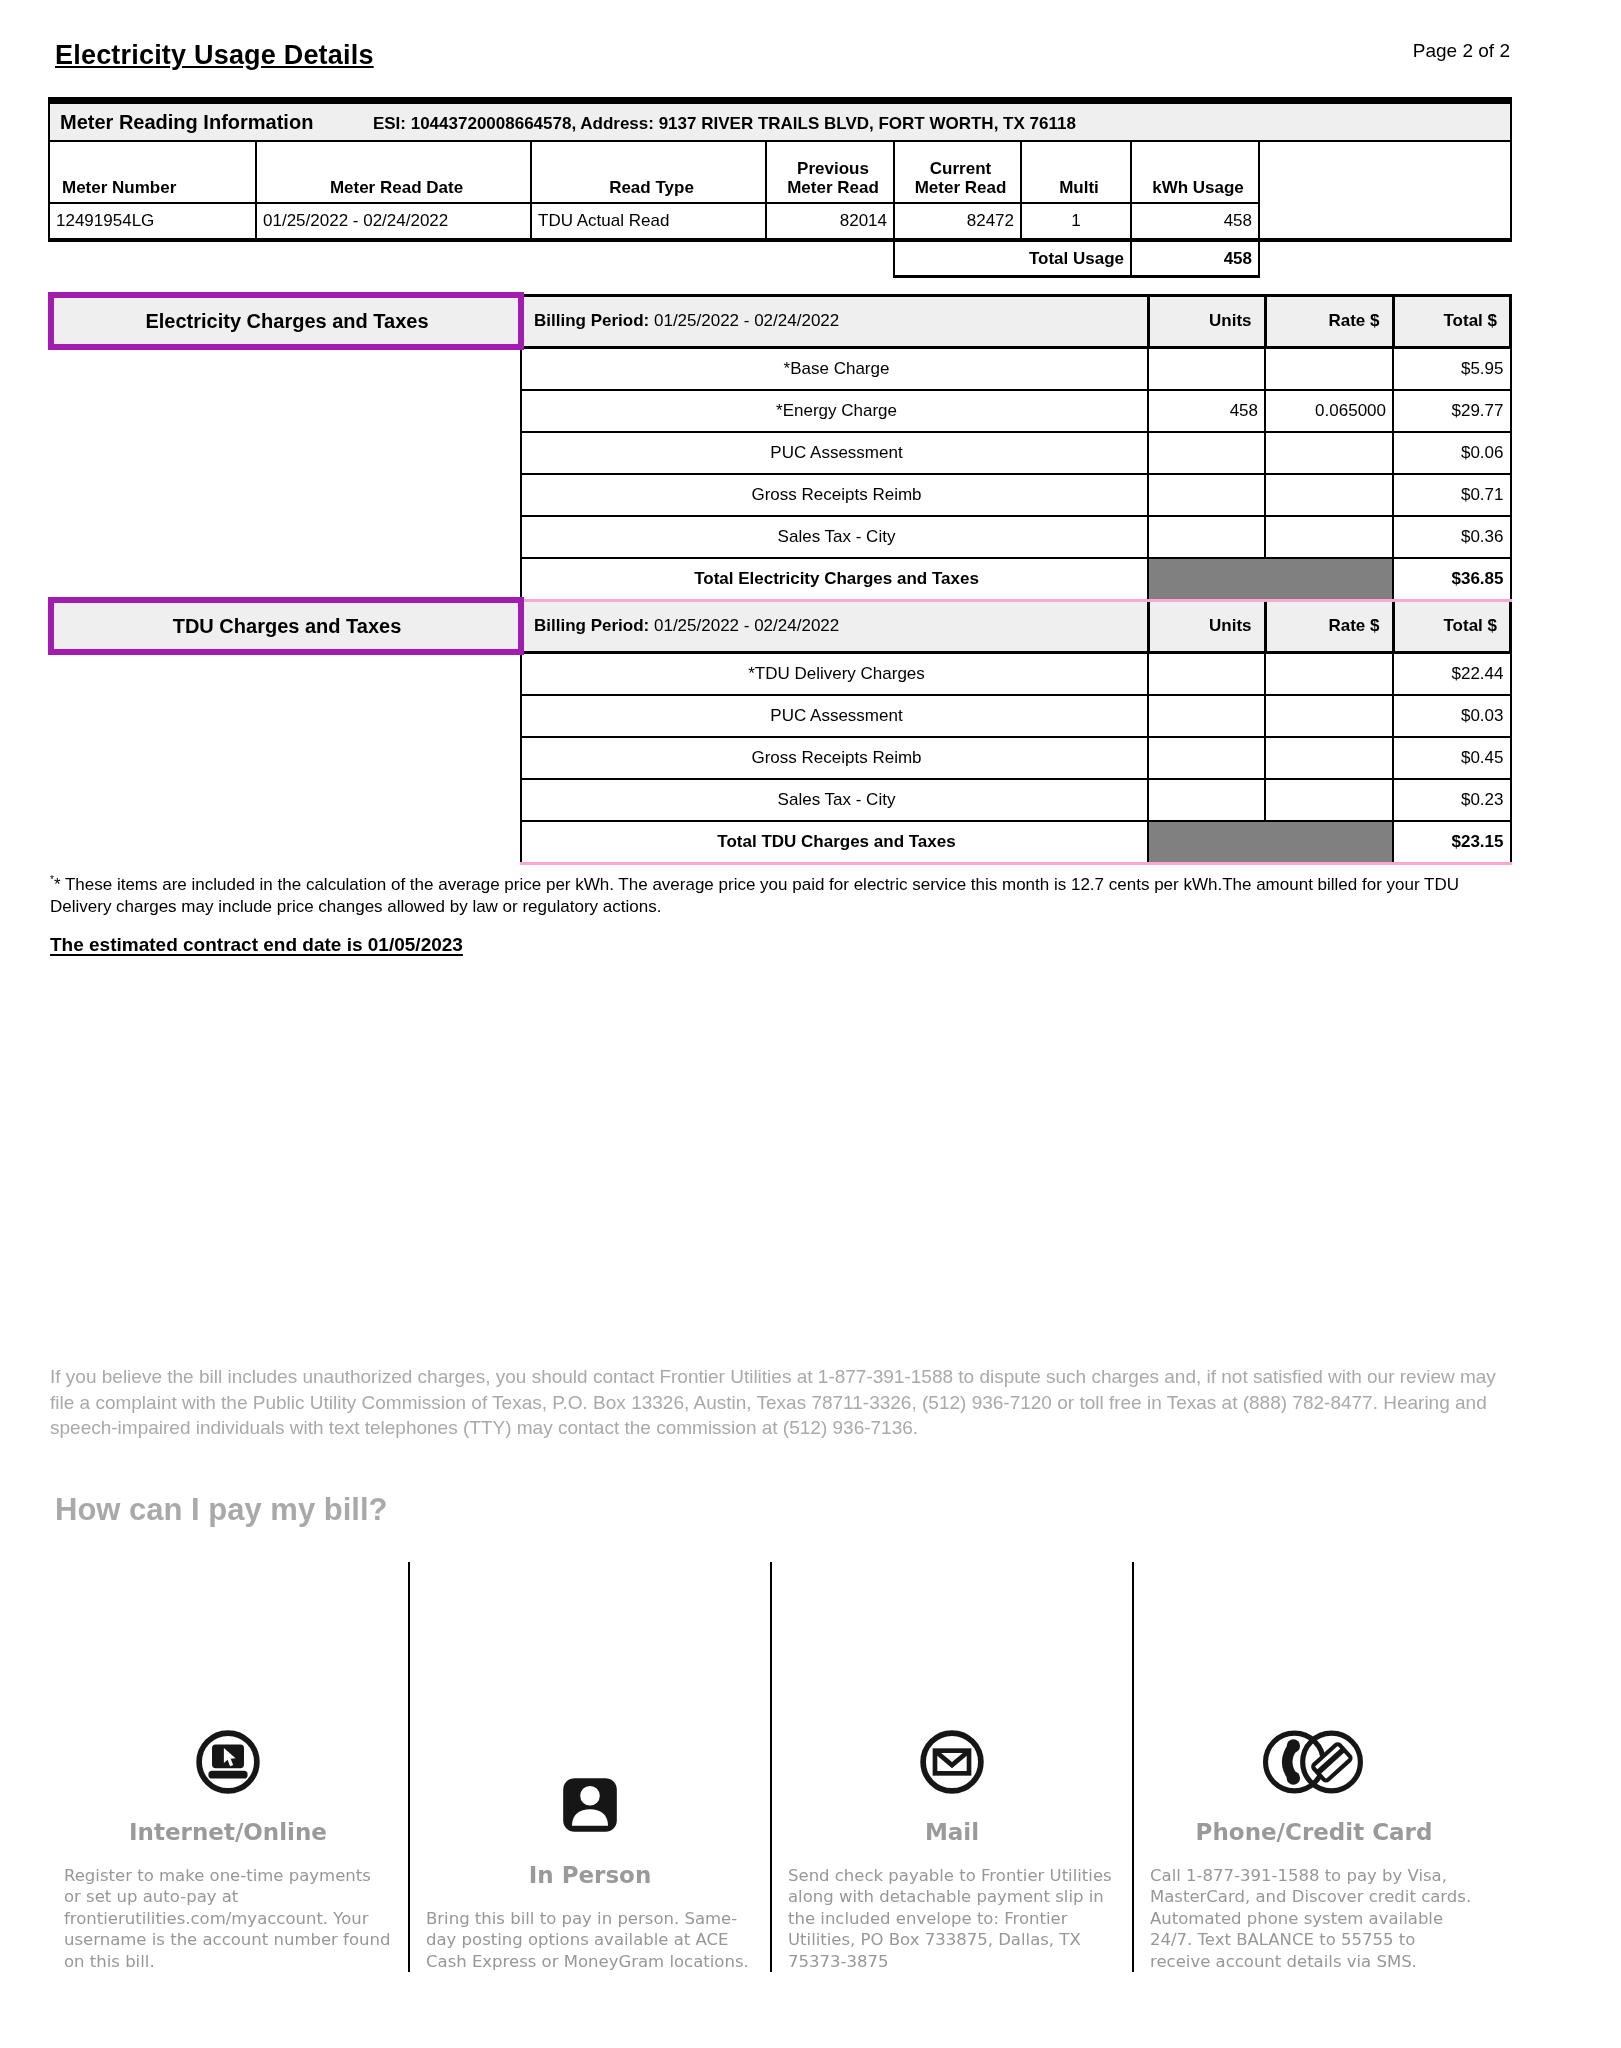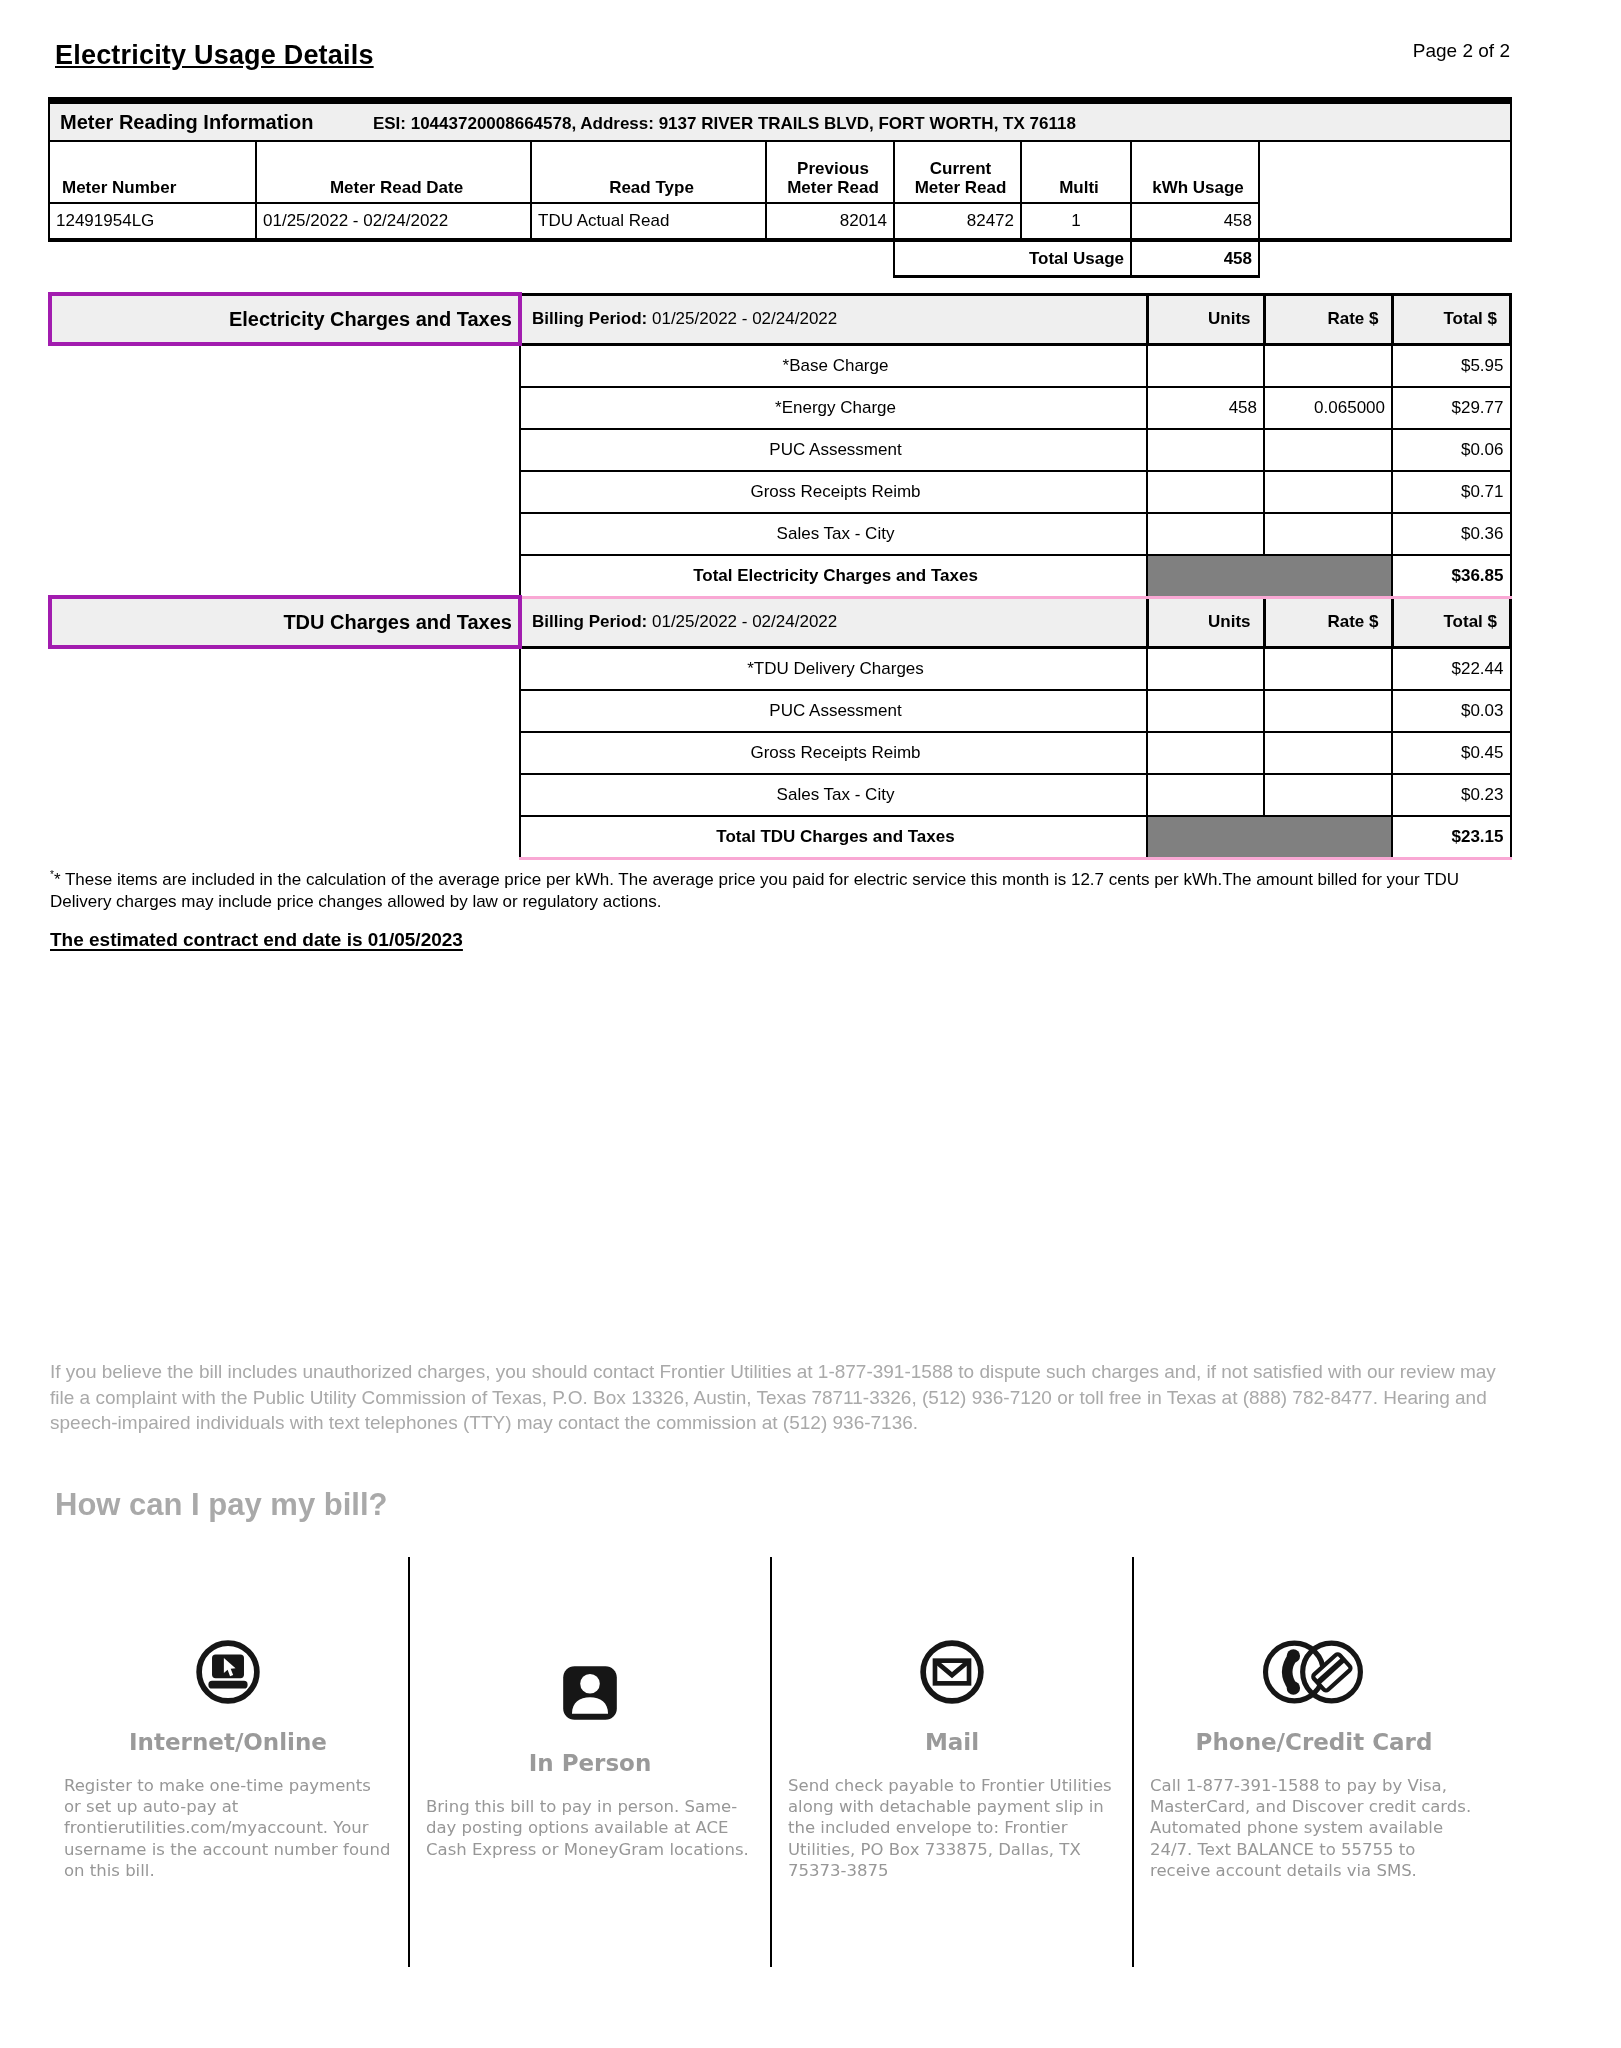--- a/index.html
+++ b/index.html
@@ -32,22 +32,22 @@
   }
   .meter-table td.data { border:2px solid #000; border-bottom:4px solid #000; height:34px; }
   .meter-table td.filler { border:2px solid #000; border-bottom:4px solid #000; background:#fff; }
   .al { text-align:left; } .ac { text-align:center; } .ar { text-align:right; }
 
   .total-usage-table { width:365px; margin-left:845px; }
   .total-usage-table td { border:2px solid #000; border-top:0; border-bottom:3px solid #000; height:33px; font-weight:bold; }
 
   .charges-table { width:1464px; margin-top:14px; }
   .charges-table .sec-label {
-    background:#efefef; border:4px solid #a21caf; font-weight:bold; font-size:20px;
-    text-align:right; padding-left:8px; height:46px; vertical-align:middle;
+    background:#efefef; border:6px solid #a21caf; font-weight:bold; font-size:20px;
+    text-align:center; padding-left:8px; height:46px; vertical-align:middle;
   }
   .charges-table .sec-billing { background:#efefef; border:3px solid #000; border-left:2px solid #000; text-align:left; padding-left:10px; }
   .charges-table .sec-col { background:#efefef; border:3px solid #000; border-left:2px solid #000; font-weight:bold; text-align:right; padding-right:12px; }
   .charges-table td.spacer { border:none; background:#fff; }
   .charges-table td.cell { border:2px solid #000; height:40px; }
   .charges-table td.desc { text-align:center; padding-left:10px; }
   .charges-table td.bold { font-weight:bold; }
   .charges-table td.grayfill { background:#808080; border:2px solid #000; }
   .charges-table tr.totalrow td.cell { border-bottom:3px solid #f9a8d4; }
   .blabel { font-weight:bold; }
@@ -56,21 +56,21 @@
   .footnote { margin-top:8px; margin-left:2px; width:1450px; font-size:17px; line-height:1.32; white-space:normal; }
   .footnote .mark { font-size:10px; vertical-align:7px; }
   .contract-line { margin-top:16px; margin-left:2px; font-size:19px; font-weight:bold; text-decoration:underline; text-decoration-thickness:2px; text-underline-offset:3px; }
   .disclaimer {
     margin-top:408px; margin-left:2px; width:1450px;
     font-size:19px; line-height:1.33; color:#a9a9a9; white-space:normal;
   }
 
   
   .pay-heading { margin-top:52px; margin-left:7px; font-size:31px; font-weight:bold; color:#a9a9a9; }
-  .pay-grid { display:flex; margin-top:28px; width:1464px; align-items:center; }
+  .pay-grid { display:flex; margin-top:28px; width:1464px; align-items:flex-end; }
   .pay-col { width:360px; display:flex; flex-direction:column; align-items:center; }
   .pay-divider { width:2px; background:#000; height:410px; margin-top:6px; flex:none; }
   .pay-icon { height:70px; display:flex; align-items:center; justify-content:center; }
   .pay-title { margin-top:22px; font-family:"DejaVu Sans", sans-serif; font-size:23px; font-weight:bold; color:#9a9a9a; text-align:center; }
   .pay-body {
     margin-top:20px; padding:0 16px; align-self:stretch;
     font-family:"DejaVu Sans", sans-serif; font-size:16.5px; line-height:1.3;
     color:#979797; text-align:left; white-space:normal;
   }
 </style>

